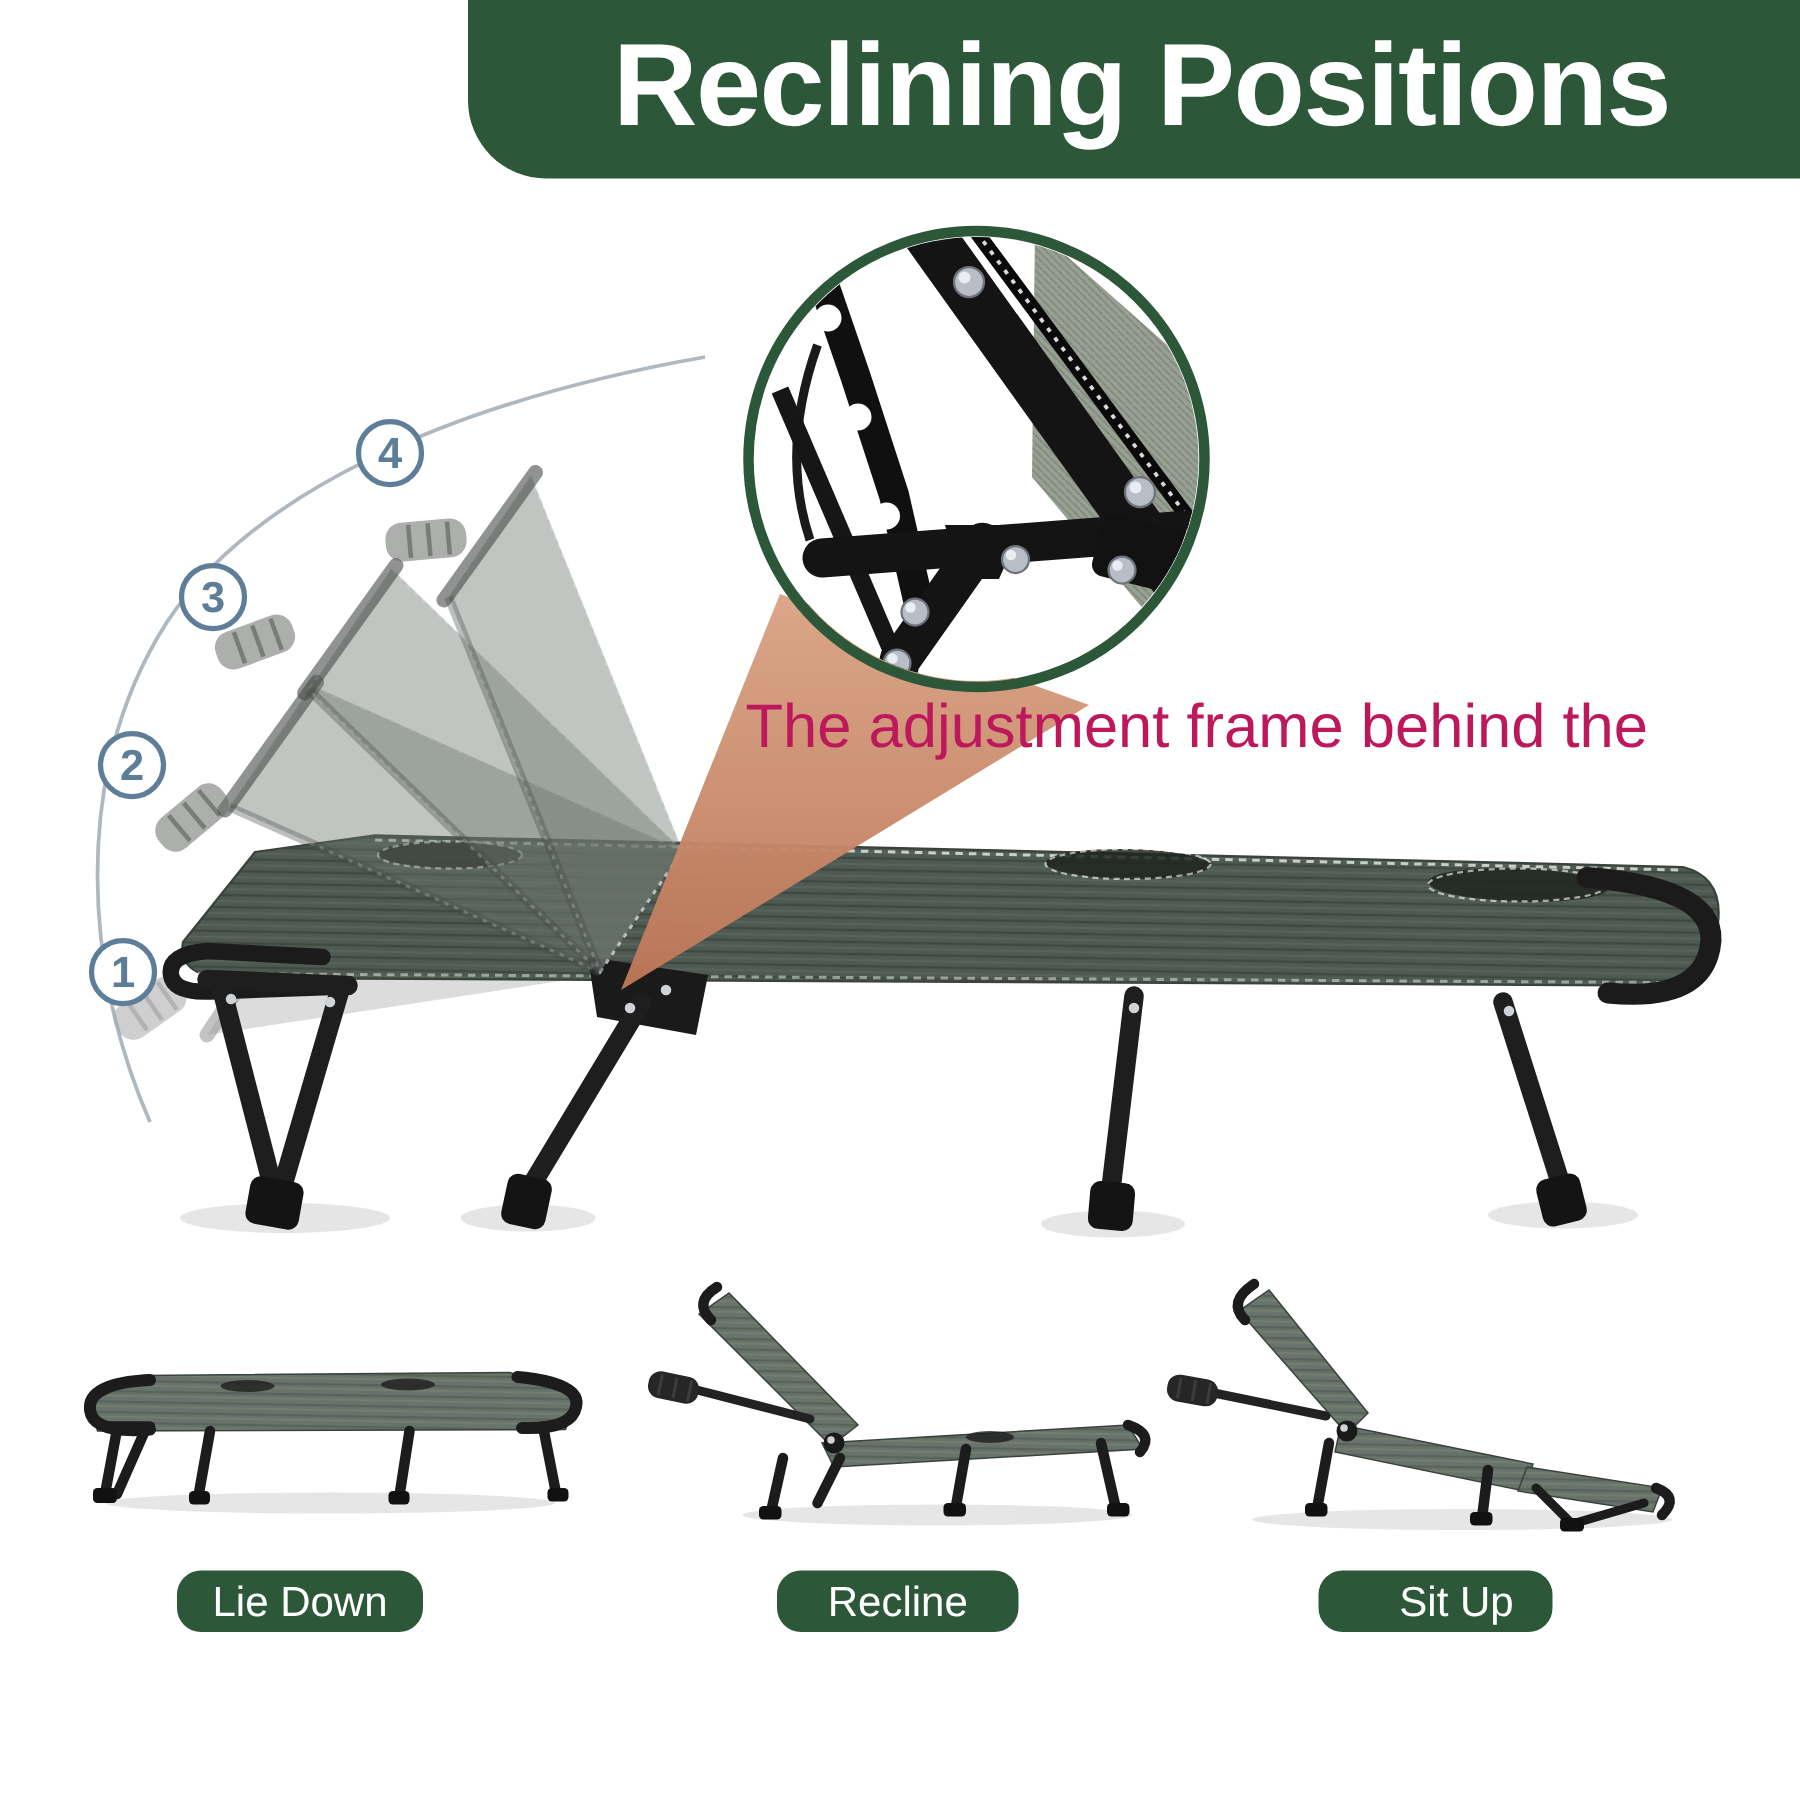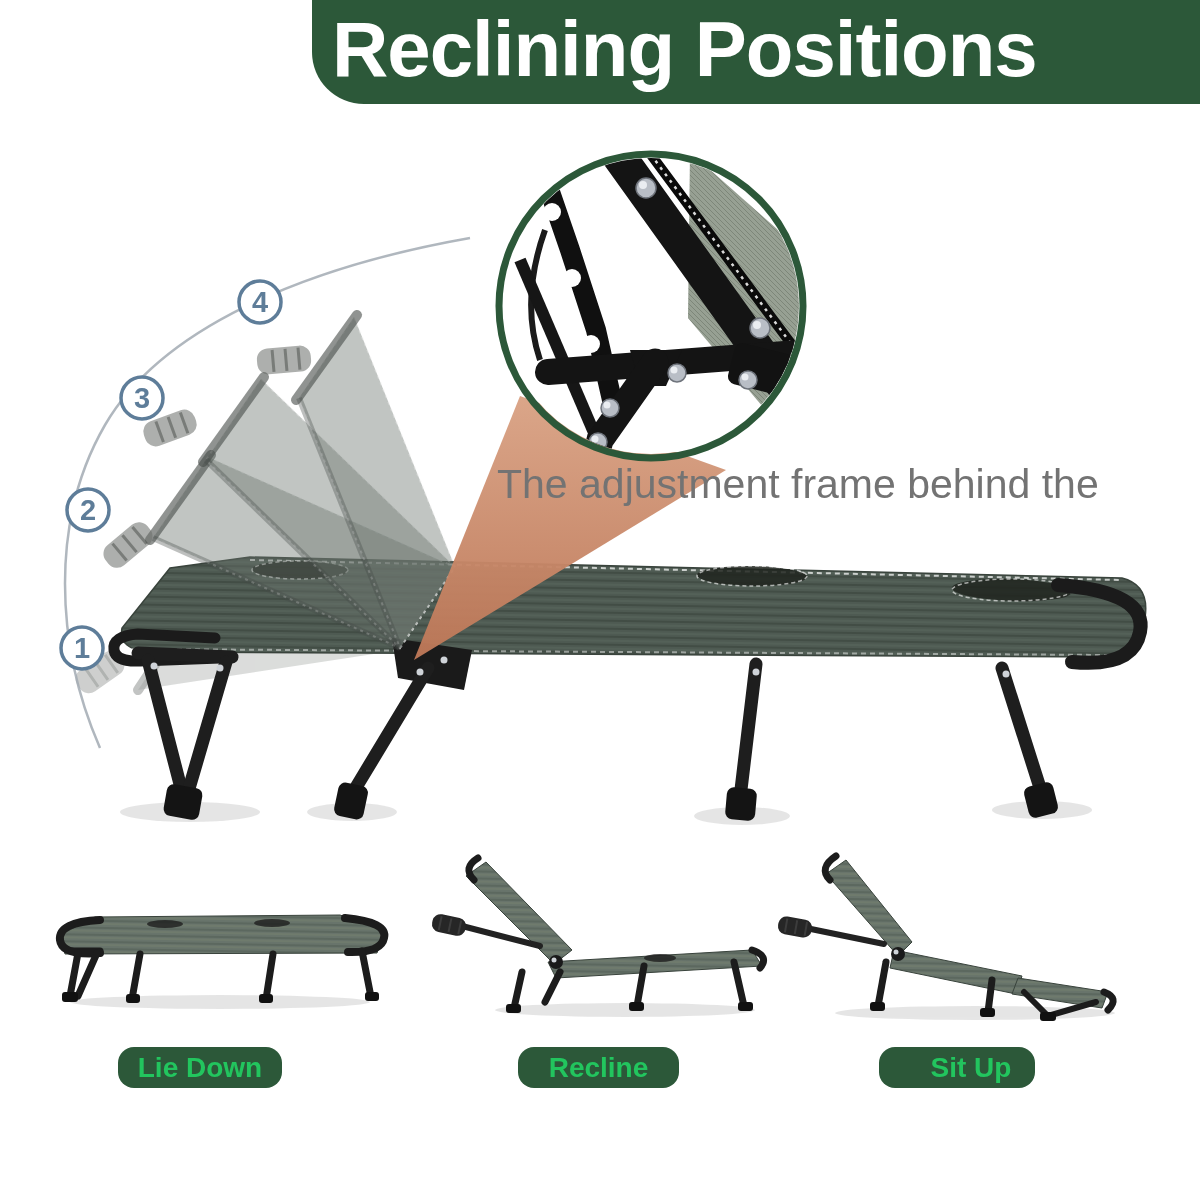--- a/index.html
+++ b/index.html
@@ -1,36 +1,36 @@
 <!DOCTYPE html>
 <html><head>
 <meta charset="utf-8">
 <style>
   html,body{margin:0;padding:0;background:#ffffff;}
   .stage{
     position:relative;width:1200px;height:1200px;background:#ffffff;overflow:hidden;
     font-family:"Liberation Sans",sans-serif;
   }
   .banner{
-    position:absolute;left:312px;top:0;width:888px;height:104px;
+    position:absolute;left:312px;top:0;width:888px;height:119px;
     background:#2c5839;border-bottom-left-radius:52px;
-    display:flex;align-items:center;
+    display:flex;align-items:center;justify-content:center;
   }
   .banner h1{
     margin:0;padding:0 10px 6px 20px;color:#ffffff;
     font-size:78px;font-weight:bold;letter-spacing:-1px;white-space:nowrap;
   }
   .scene{position:absolute;left:0;top:0;width:1200px;height:1200px;}
   .caption{
-    position:absolute;left:497px;top:458px;color:#737373;
+    position:absolute;left:497px;top:458px;color:#be185d;
     font-size:41px;line-height:52px;font-weight:400;white-space:nowrap;
   }
   .pill{
     position:absolute;top:1047px;height:41px;background:#2c5839;border-radius:16px;
-    color:#22c55e;font-weight:bold;font-size:28px;
+    color:#ffffff;font-weight:normal;font-size:28px;
     display:flex;align-items:center;justify-content:center;white-space:nowrap;
   }
   .pill-lie{left:118px;width:164px;}
   .pill-recline{left:518px;width:161px;}
   .pill-sit{left:879px;width:128px;padding-left:28px;}
 </style>
 </head>
 <body>
 
 <div class="stage">

